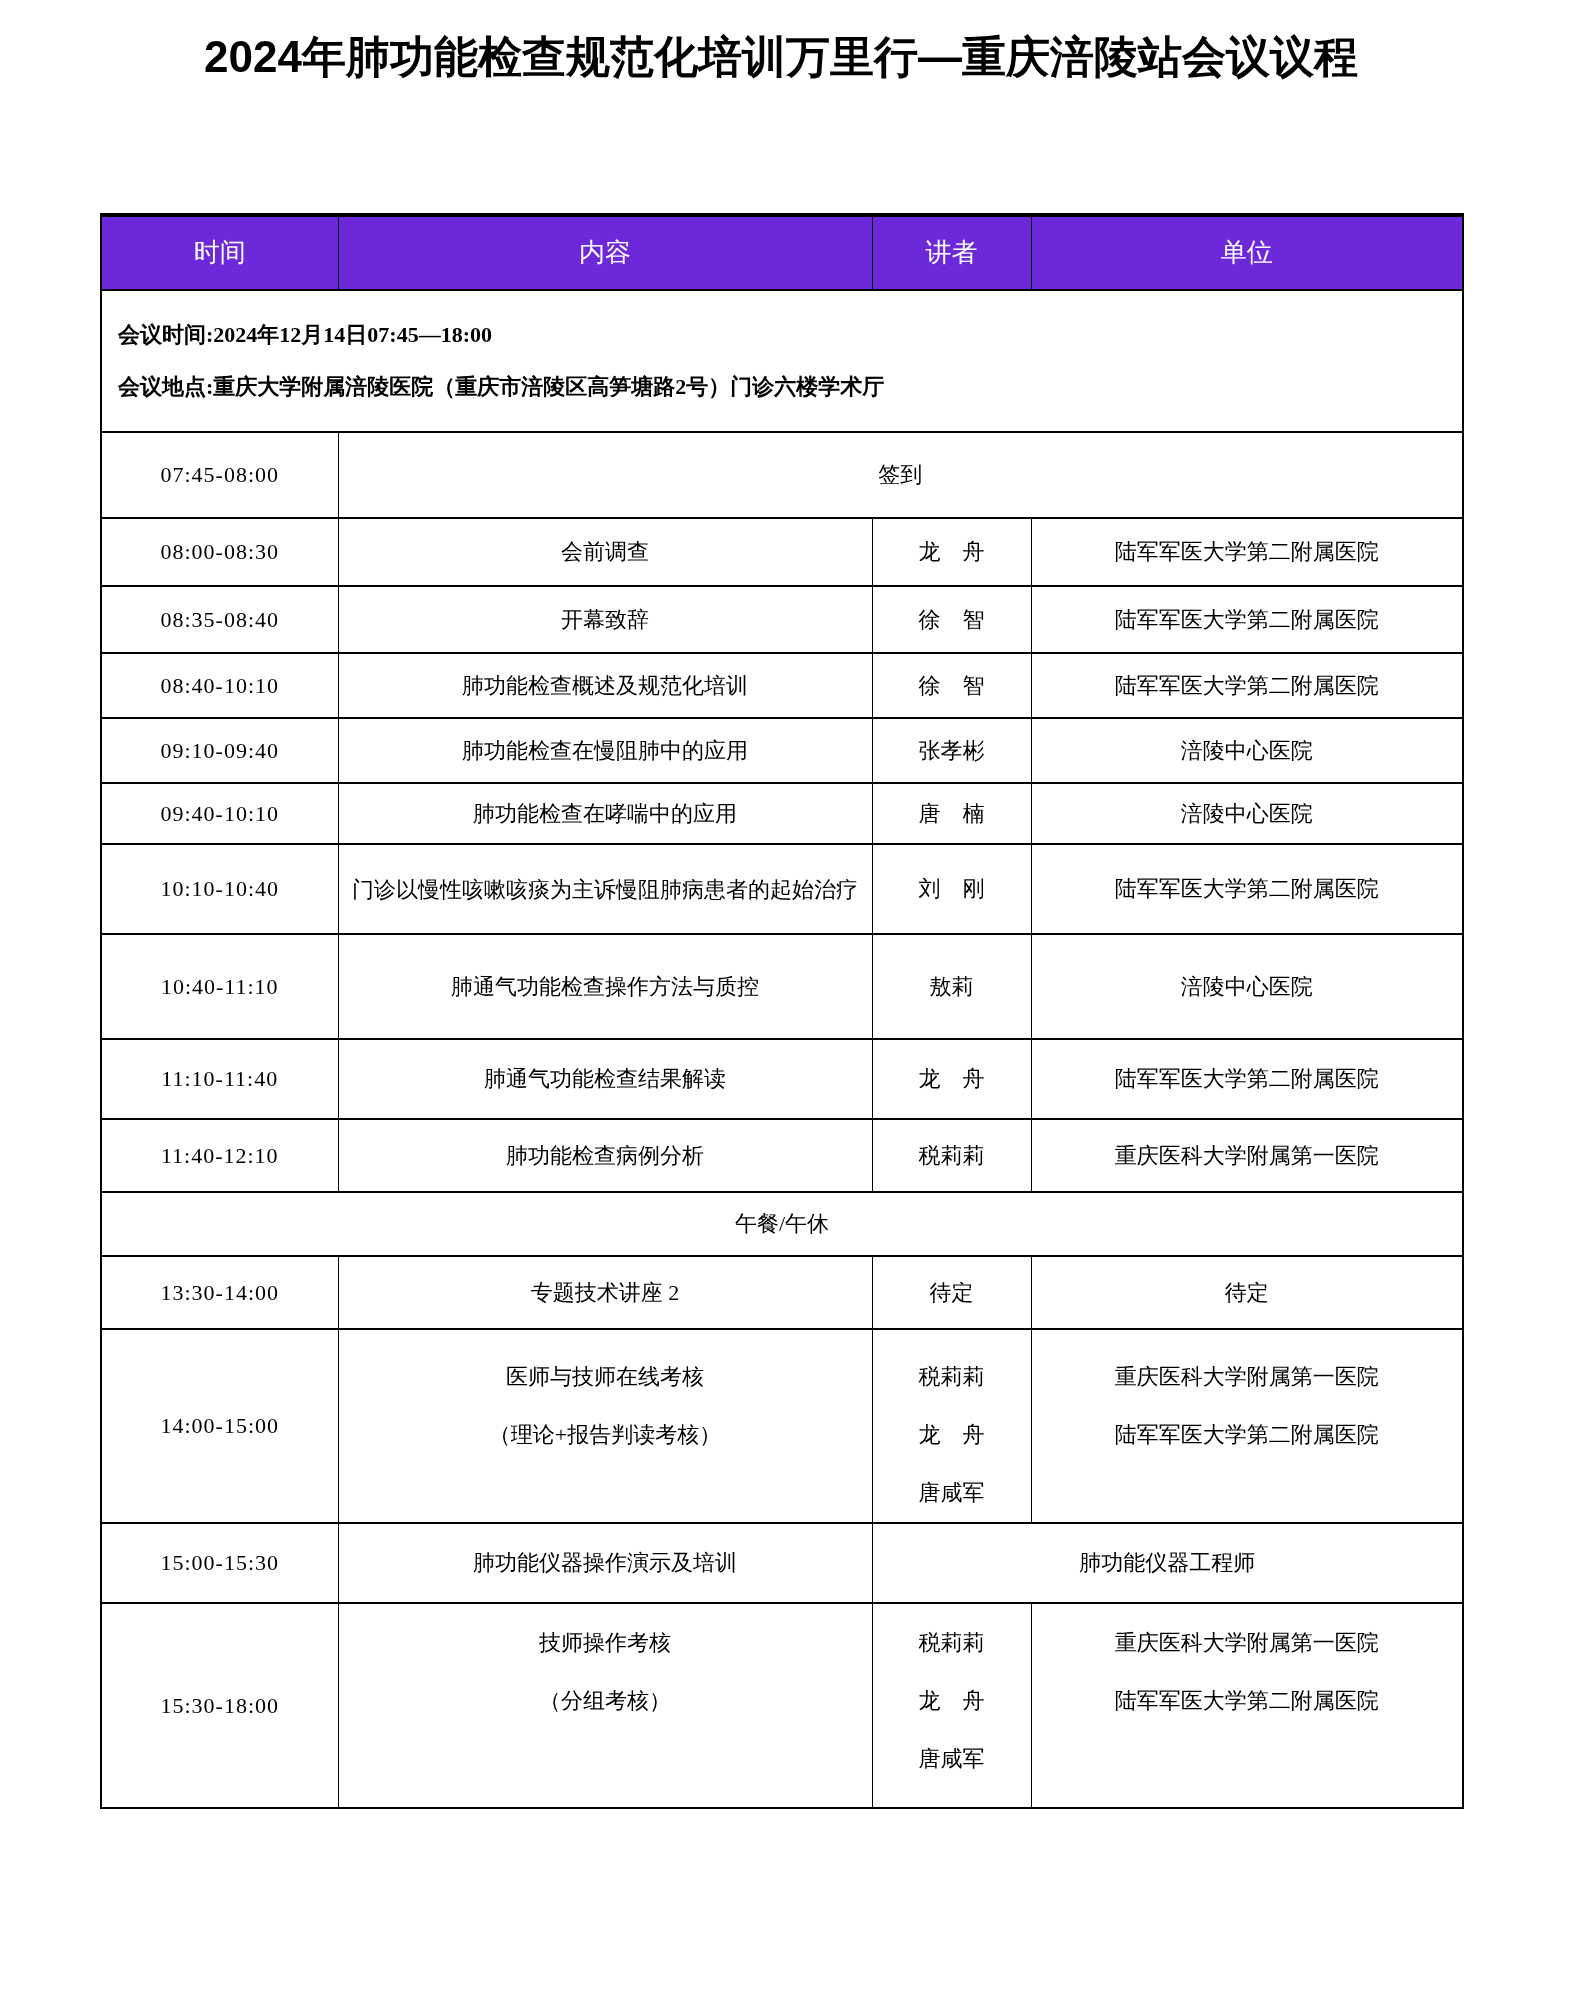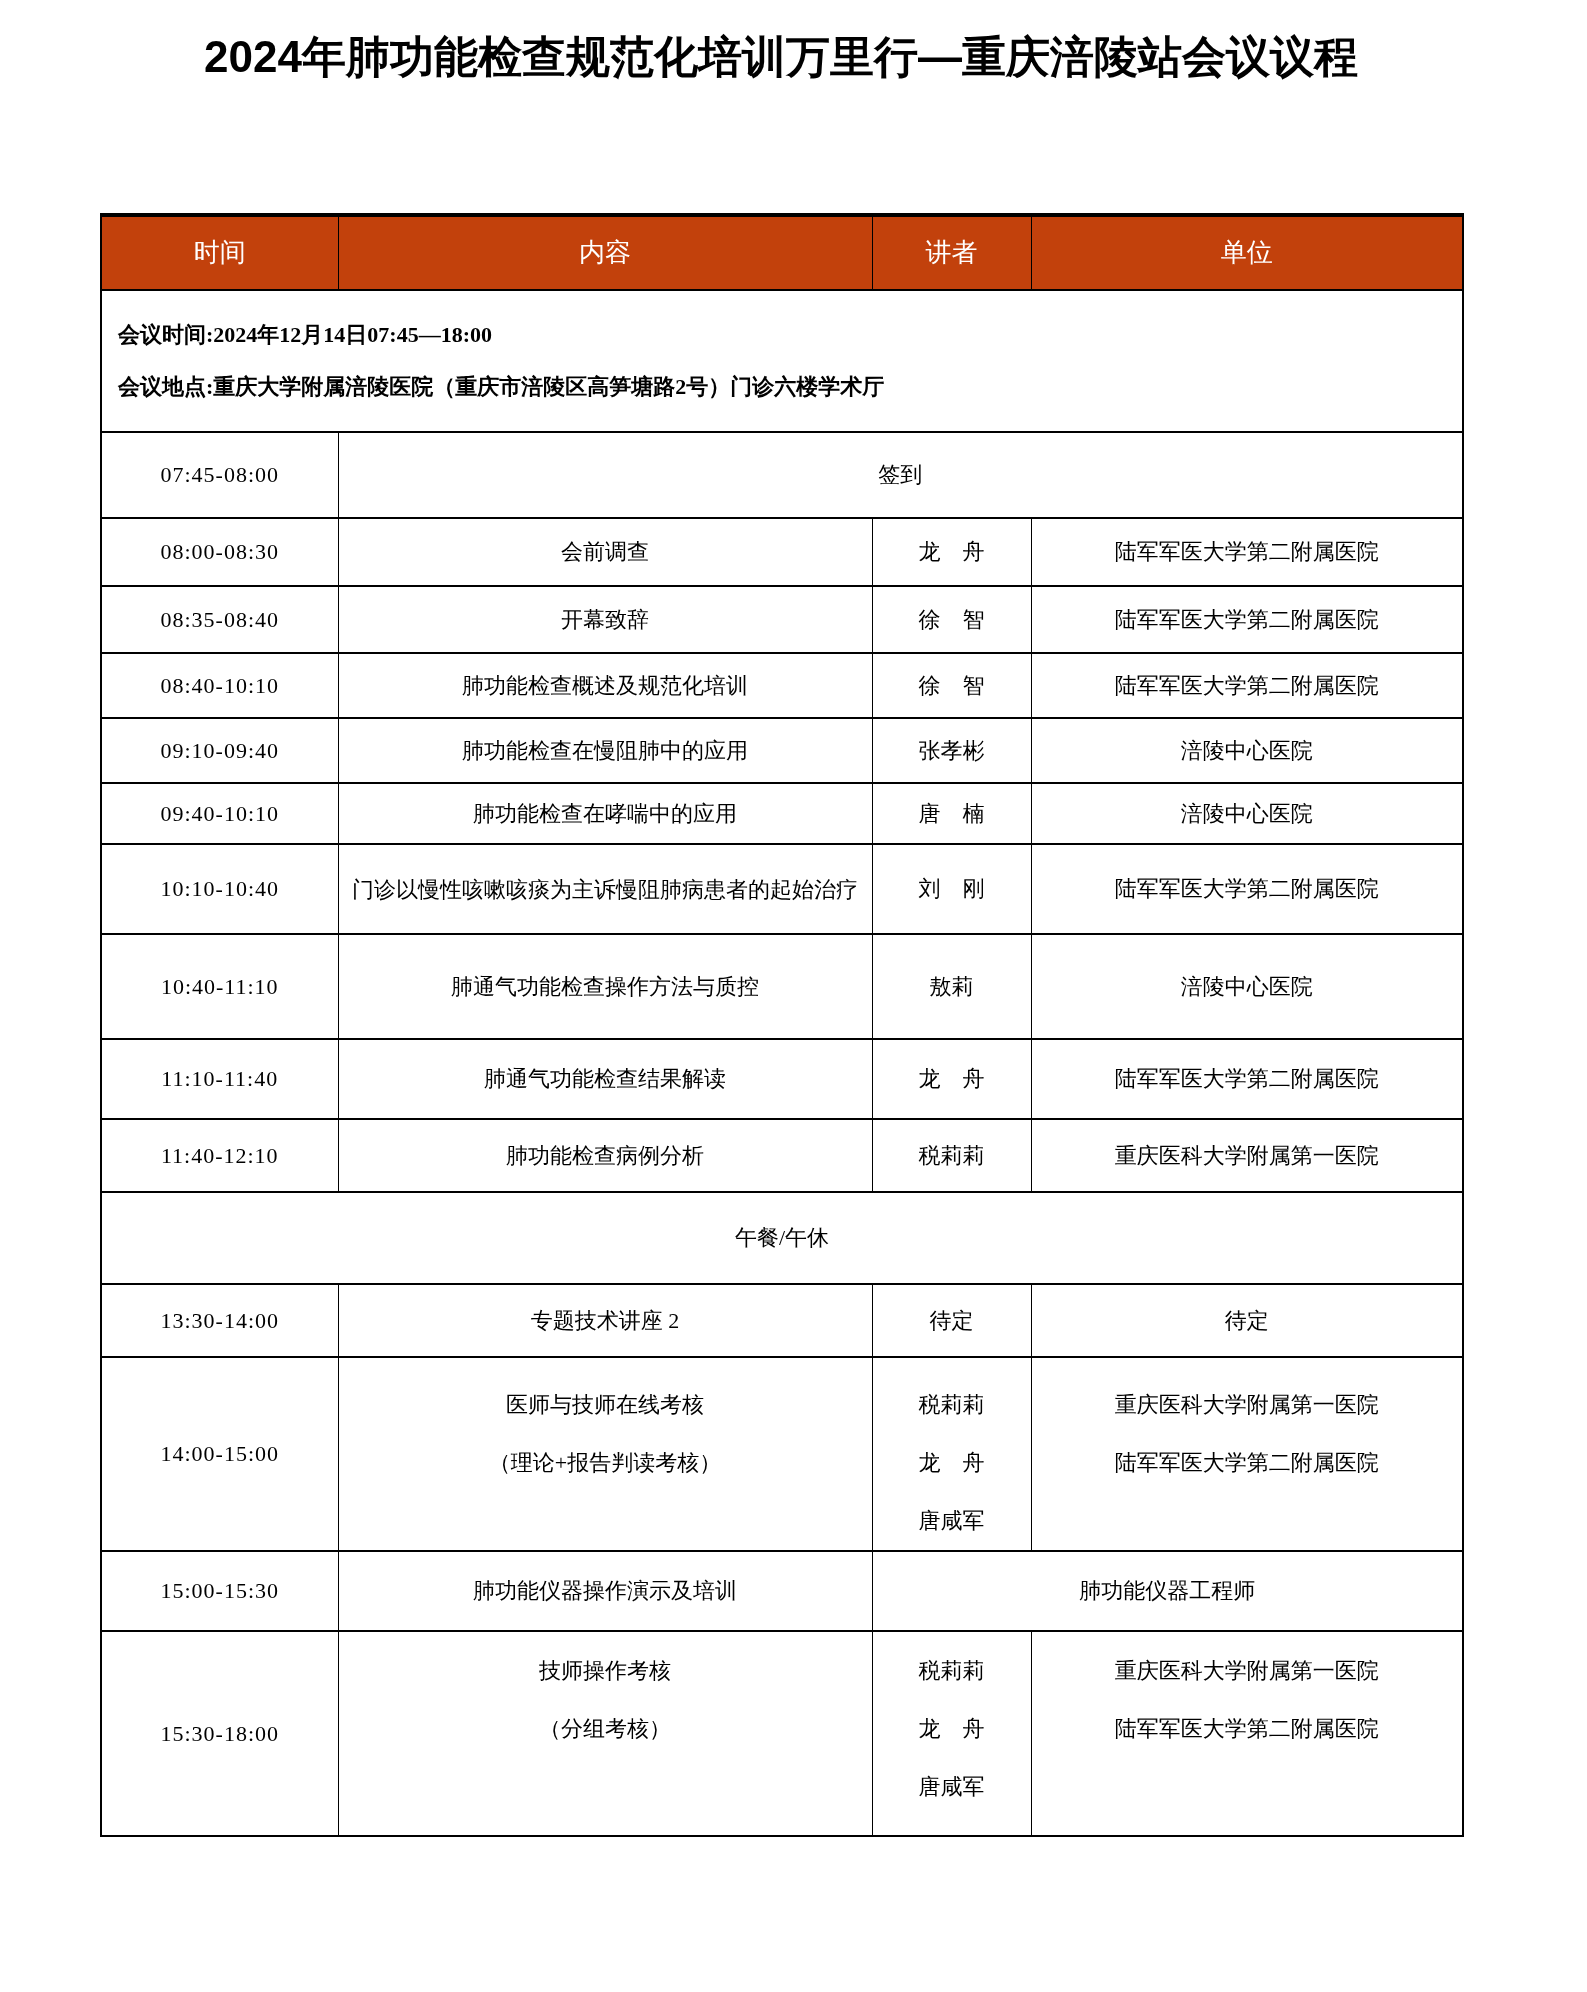--- a/index.html
+++ b/index.html
@@ -37,21 +37,21 @@
     border-top: 2px solid #000000;
     border-bottom: 2px solid #000000;
     padding: 0;
     vertical-align: middle;
     text-align: center;
     font-size: 22px;
     line-height: 30px;
     word-break: break-all;
   }
   table.agenda th {
-    background: #c2410c;
+    background: #6d28d9;
     color: #ffffff;
     font-weight: normal;
     font-size: 26px;
   }
   .info-cell {
     text-align: left !important;
     font-weight: bold;
     font-size: 23px;
     padding: 10px 20px 10px 16px !important;
     line-height: 52px !important;
@@ -159,21 +159,21 @@
     <td>陆军军医大学第二附属医院</td>
   </tr>
 
   <tr style="height:73px">
     <td class="time-cell">11:40-12:10</td>
     <td>肺功能检查病例分析</td>
     <td>税莉莉</td>
     <td>重庆医科大学附属第一医院</td>
   </tr>
 
-  <tr style="height:92px">
+  <tr style="height:64px">
     <td colspan="4">午餐/午休</td>
   </tr>
 
 
   <tr style="height:73px">
     <td class="time-cell">13:30-14:00</td>
     <td>专题技术讲座 2</td>
     <td>待定</td>
     <td>待定</td>
   </tr>

